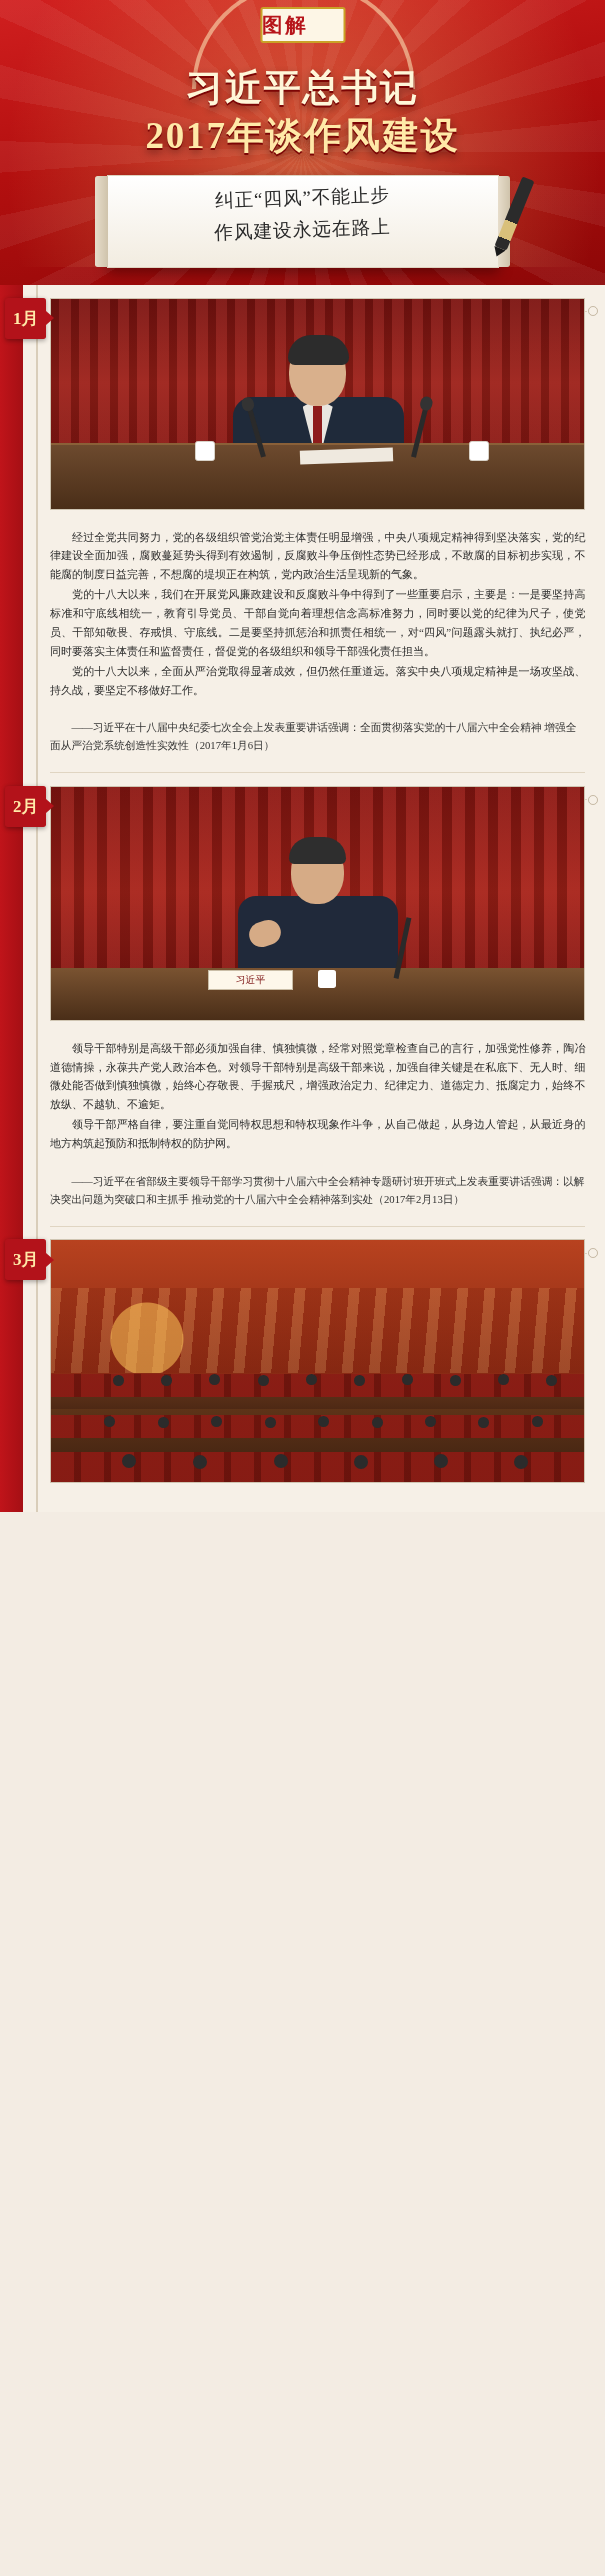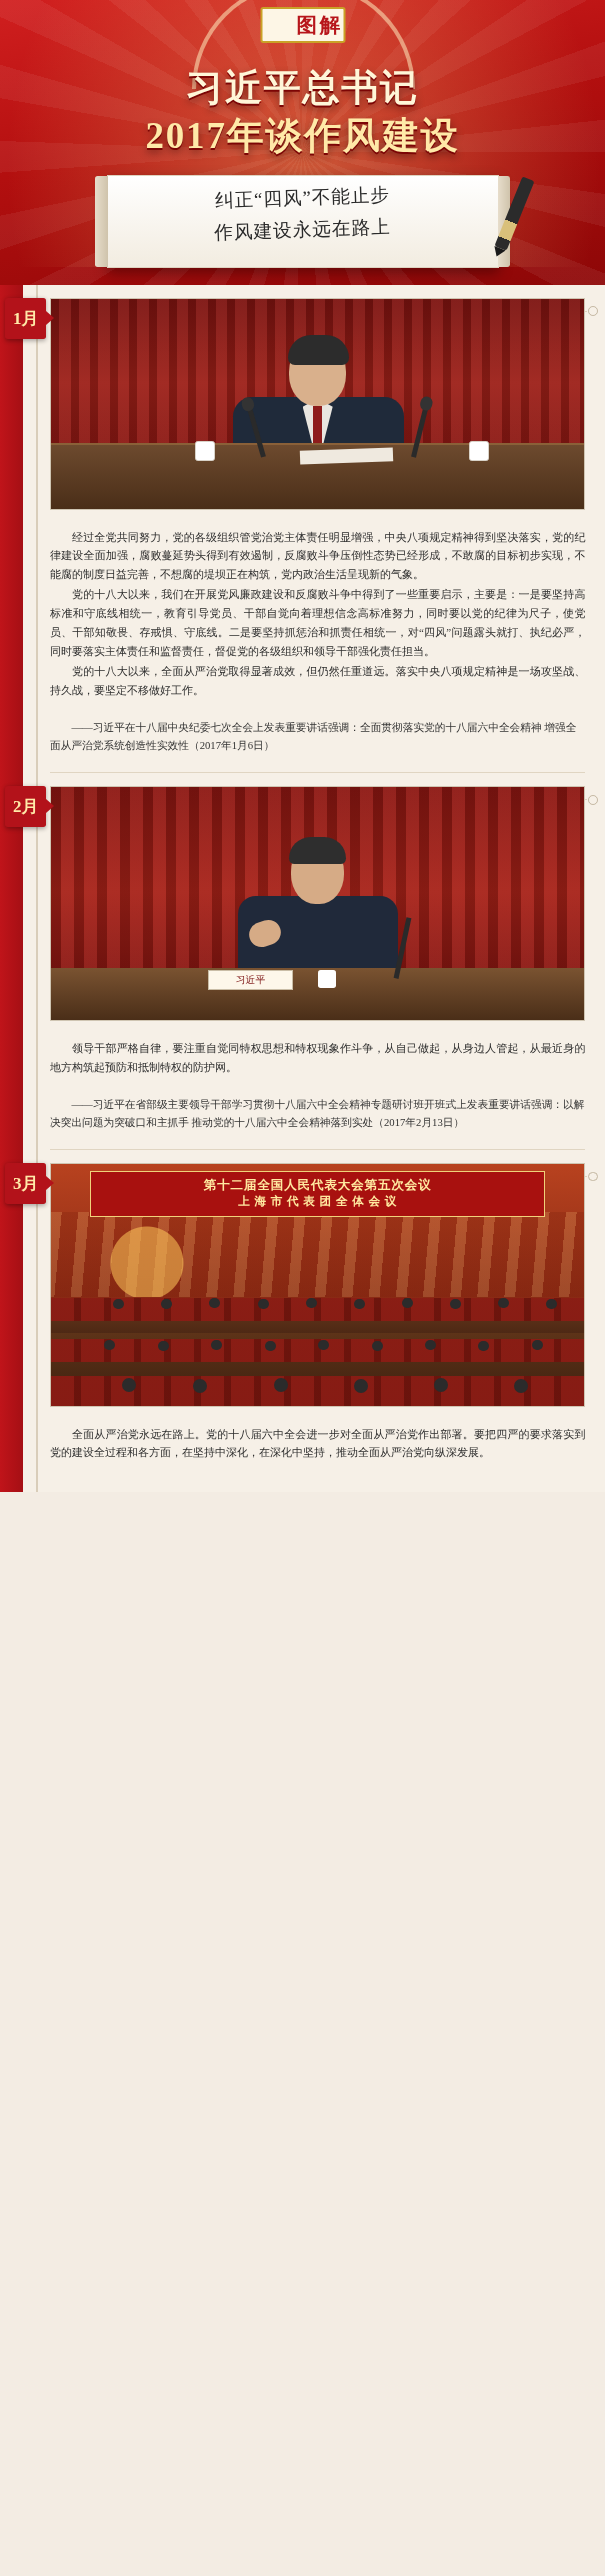--- a/index.html
+++ b/index.html
@@ -41,21 +41,21 @@
     background: radial-gradient(ellipse at 50% 80%, rgba(255,200,120,0.40) 0%, rgba(220,40,30,0.0) 62%);
   }
   .badge {
     position: absolute;
     top: 7.1px; left: 50%;
     transform: translateX(-50%);
     width: 85px; height: 36px;
     background: #fdf6e6;
     border: 2.7px solid #c9a227;
     border-radius: 2.7px;
-    display: flex; align-items: center; justify-content: flex-end;
+    display: flex; align-items: center; justify-content: flex-start;
     z-index: 5;
   }
   .badge span {
     font-family: "Liberation Serif", serif;
     font-size: 20.5px;
     font-weight: bold;
     color: #b7151a;
     letter-spacing: 2.7px;
   }
   .badge-arc {
@@ -447,40 +447,37 @@
           <div class="person-hair"></div>
           <div class="hand"></div>
           <div class="desk"></div>
           <div class="mic"></div>
           <div class="cup"></div>
           <div class="nameplate">习近平</div>
         </div>
       </div>
 
       <div class="caption">
+        <p>领导干部特别是高级干部必须加强自律、慎独慎微，经常对照党章检查自己的言行，加强党性修养，陶冶道德情操，永葆共产党人政治本色。对领导干部特别是高级干部来说，加强自律关键是在私底下、无人时、细微处能否做到慎独慎微，始终心存敬畏、手握戒尺，增强政治定力、纪律定力、道德定力、抵腐定力，始终不放纵、不越轨、不逾矩。</p>
         <p>领导干部严格自律，要注重自觉同特权思想和特权现象作斗争，从自己做起，从身边人管起，从最近身的地方构筑起预防和抵制特权的防护网。</p>
       </div>
       <div class="source">——习近平在省部级主要领导干部学习贯彻十八届六中全会精神专题研讨班开班式上发表重要讲话强调：以解决突出问题为突破口和主抓手 推动党的十八届六中全会精神落到实处（2017年2月13日）</div>
     </div>
 
     <div class="divider"></div>
 
     <div class="section">
       <div class="month-tag">3月</div>
       <div class="node-rule"></div>
       <div class="node-dot"></div>
 
       <div class="photo">
         <div class="photo-inner ph3">
           <div class="wall"></div>
           <div class="mural"></div>
-          <div class="banner">
-            <div class="b1">第十二届全国人民代表大会第五次会议</div>
-            <div class="b2">上 海 市 代 表 团 全 体 会 议</div>
-          </div>
           <div class="stage"></div>
           <div class="floor"></div>
           <div class="seatrow r1"></div>
           <div class="seatrow r2"></div>
           <div class="seatrow r3"></div>
           <div class="head" style="left:62px;  top:135px;"></div>
           <div class="head" style="left:110px; top:135px;"></div>
           <div class="head" style="left:158px; top:134px;"></div>
           <div class="head" style="left:207px; top:135px;"></div>
           <div class="head" style="left:255px; top:134px;"></div>
@@ -500,20 +497,17 @@
           <div class="head" style="left:481px; top:176px;"></div>
           <div class="head" style="left:71px;  top:214px; width:14.2px; height:14.2px;"></div>
           <div class="head" style="left:142px; top:215px; width:14.2px; height:14.2px;"></div>
           <div class="head" style="left:223px; top:214px; width:14.2px; height:14.2px;"></div>
           <div class="head" style="left:303px; top:215px; width:14.2px; height:14.2px;"></div>
           <div class="head" style="left:383px; top:214px; width:14.2px; height:14.2px;"></div>
           <div class="head" style="left:463px; top:215px; width:14.2px; height:14.2px;"></div>
         </div>
       </div>
 
-      <div class="caption">
-        <p>全面从严治党永远在路上。党的十八届六中全会进一步对全面从严治党作出部署。要把四严的要求落实到党的建设全过程和各方面，在坚持中深化，在深化中坚持，推动全面从严治党向纵深发展。</p>
-      </div>
     </div>
 
   </div>
 </div>
 
 
 </body></html>

